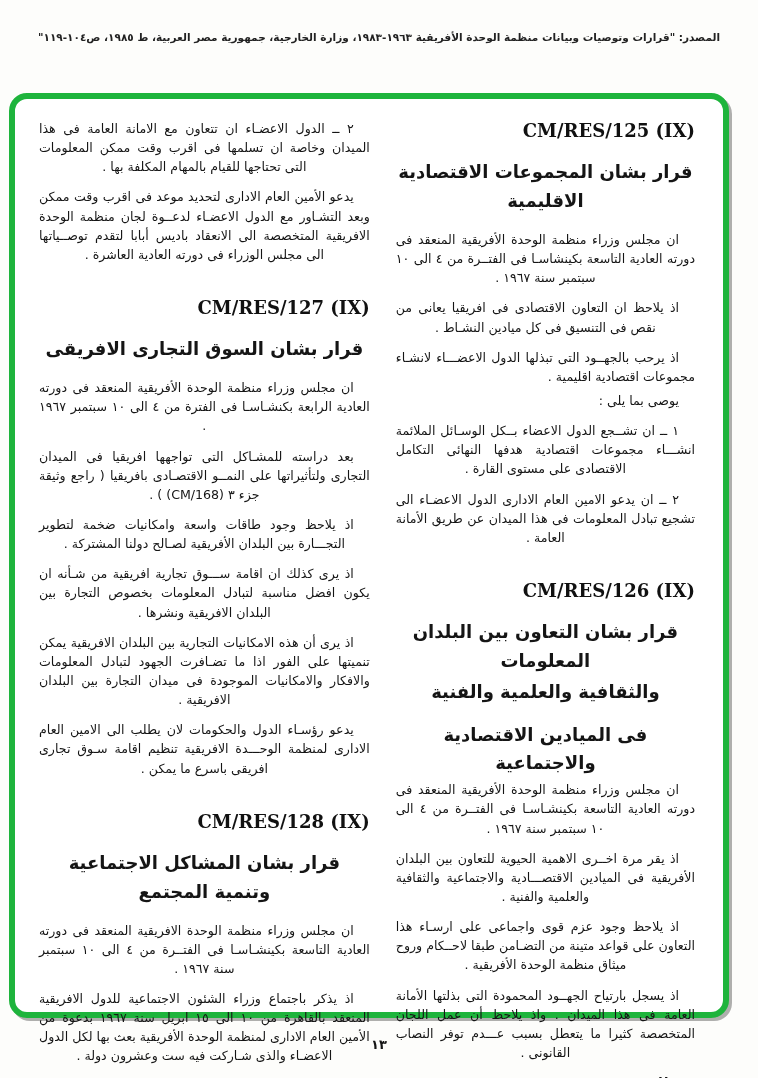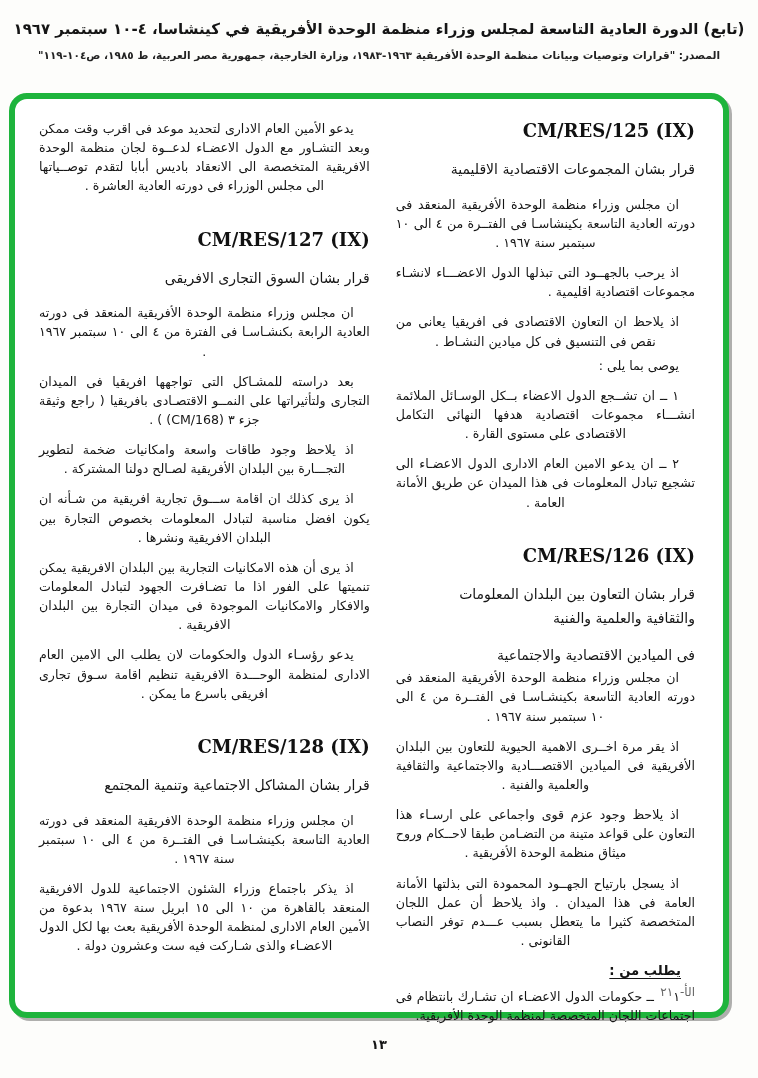--- a/index.html
+++ b/index.html
@@ -27,21 +27,21 @@
   .col-right{ width:47.5%; }
   .col-left{ width:52.5%; padding-top:2px; }
   
   .res-code{
     direction:ltr; text-align:right;
     font-family:"DejaVu Serif",serif;
     font-size:18px; font-weight:600; color:#111;
     margin:0 0 14px 0;
   }
   .res-title{
-    text-align:right; font-weight:normal; font-size:14px;
+    text-align:center; font-weight:bold; font-size:18px;
     margin:0 0 14px 0; line-height:1.6;
   }
   .para{
     margin:0 0 11px 0; text-align:justify; text-align-last:center;
     text-indent:16px;
   }
   .para.flush{ text-align-last:right; }
   .section{ margin-top:30px; }
   .request-heading{
     font-weight:bold; font-size:13.2px; margin:4px 0 2px 0;
@@ -55,34 +55,33 @@
   
   .page-number{
     position:absolute; left:0; right:0; top:1037px;
     text-align:center; font-size:13px; font-weight:bold; letter-spacing:4px;
   }
 </style>
 </head>
 <body>
 
 <header class="page-header">
-  <div class="header-title">(تابع) الدورة العادية التاسعة لمجلس وزراء منظمة الوحدة الأفريقية في كينشاسا، ٤-١٠ سبتمبر ١٩٦٧</div>
   <div class="header-source">المصدر: "قرارات وتوصيات وبيانات منظمة الوحدة الأفريقية ١٩٦٣-١٩٨٣، وزارة الخارجية، جمهورية مصر العربية، ط ١٩٨٥، ص١٠٤-١١٩"</div>
 </header>
 
 <main class="content-box">
   <div class="columns">
 
     <section class="col col-right">
       <div>
         <p class="res-code">CM/RES/125 (IX)</p>
         <p class="res-title">قرار بشان المجموعات الاقتصادية الاقليمية</p>
         <p class="para">ان مجلس وزراء منظمة الوحدة الأفريقية المنعقد فى دورته العادية التاسعة بكينشاسـا فى الفتــرة من ٤ الى ١٠ سبتمبر سنة ١٩٦٧ .</p>
+        <p class="para">اذ يلاحظ ان التعاون الاقتصادى فى افريقيا يعانى من نقص فى التنسيق فى كل ميادين النشـاط .</p>
         <p class="para flush">اذ يرحب بالجهــود التى تبذلها الدول الاعضـــاء لانشـاء مجموعات اقتصادية اقليمية .</p>
-        <p class="para">اذ يلاحظ ان التعاون الاقتصادى فى افريقيا يعانى من نقص فى التنسيق فى كل ميادين النشـاط .</p>
         <p class="para flush" style="margin-top:-6px">يوصى بما يلى :</p>
         <p class="para">١ ــ ان تشــجع الدول الاعضاء بــكل الوسـائل الملائمة انشـــاء مجموعات اقتصادية هدفها النهائى التكامل الاقتصادى على مستوى القارة .</p>
         <p class="para">٢ ــ ان يدعو الامين العام الادارى الدول الاعضـاء الى تشجيع تبادل المعلومات فى هذا الميدان عن طريق الأمانة العامة .</p>
       </div>
 
       <div class="section">
         <p class="res-code">CM/RES/126 (IX)</p>
         <p class="res-title" style="margin-bottom:2px">قرار بشان التعاون بين البلدان المعلومات</p>
         <p class="res-title">والثقافية والعلمية والفنية</p>
         <p class="res-title" style="margin-bottom:2px">فى الميادين الاقتصادية والاجتماعية</p>
@@ -90,20 +89,21 @@
         <p class="para">اذ يقر مرة اخــرى الاهمية الحيوية للتعاون بين البلدان الأفريقية فى الميادين الاقتصـــادية والاجتماعية والثقافية والعلمية والفنية .</p>
         <p class="para">اذ يلاحظ وجود عزم قوى واجماعى على ارسـاء هذا التعاون على قواعد متينة من التضـامن طبقا لاحــكام وروح ميثاق منظمة الوحدة الأفريقية .</p>
         <p class="para">اذ يسجل بارتياح الجهــود المحمودة التى بذلتها الأمانة العامة فى هذا الميدان . واذ يلاحظ أن عمل اللجان المتخصصة كثيرا ما يتعطل بسبب عـــدم توفر النصاب القانونى .</p>
         <p class="request-heading"><span>يطلب من :</span></p>
         <p class="para flush" style="text-indent:0"><span class="artifact">الأ-٢١</span><span>١ ــ حكومات الدول الاعضـاء ان تشـارك بانتظام فى اجتماعات اللجان المتخصصة لمنظمة الوحدة الأفريقية.</span></p>
       </div>
     </section>
 
     <section class="col col-left">
       <div>
+        <p class="para">٢ ــ الدول الاعضـاء ان تتعاون مع الامانة العامة فى هذا الميدان وخاصة ان تسلمها فى اقرب وقت ممكن المعلومات التى تحتاجها للقيام بالمهام المكلفة بها .</p>
         <p class="para">يدعو الأمين العام الادارى لتحديد موعد فى اقرب وقت ممكن وبعد التشـاور مع الدول الاعضـاء لدعــوة لجان منظمة الوحدة الافريقية المتخصصة الى الانعقاد باديس أبابا لتقدم توصــياتها الى مجلس الوزراء فى دورته العادية العاشرة .</p>
       </div>
 
       <div class="section">
         <p class="res-code">CM/RES/127 (IX)</p>
         <p class="res-title">قرار بشان السوق التجارى الافريقى</p>
         <p class="para">ان مجلس وزراء منظمة الوحدة الأفريقية المنعقد فى دورته العادية الرابعة بكنشـاسـا فى الفترة من ٤ الى ١٠ سبتمبر ١٩٦٧ .</p>
         <p class="para">بعد دراسته للمشـاكل التى تواجهها افريقيا فى الميدان التجارى ولتأثيراتها على النمــو الاقتصـادى بافريقيا ( راجع وثيقة جزء ٣ (CM/168) ) .</p>
         <p class="para">اذ يلاحظ وجود طاقات واسعة وامكانيات ضخمة لتطوير التجـــارة بين البلدان الأفريقية لصـالح دولنا المشتركة .</p>
         <p class="para">اذ يرى كذلك ان اقامة ســـوق تجارية افريقية من شـأنه ان يكون افضل مناسبة لتبادل المعلومات بخصوص التجارة بين البلدان الافريقية ونشرها .</p>

